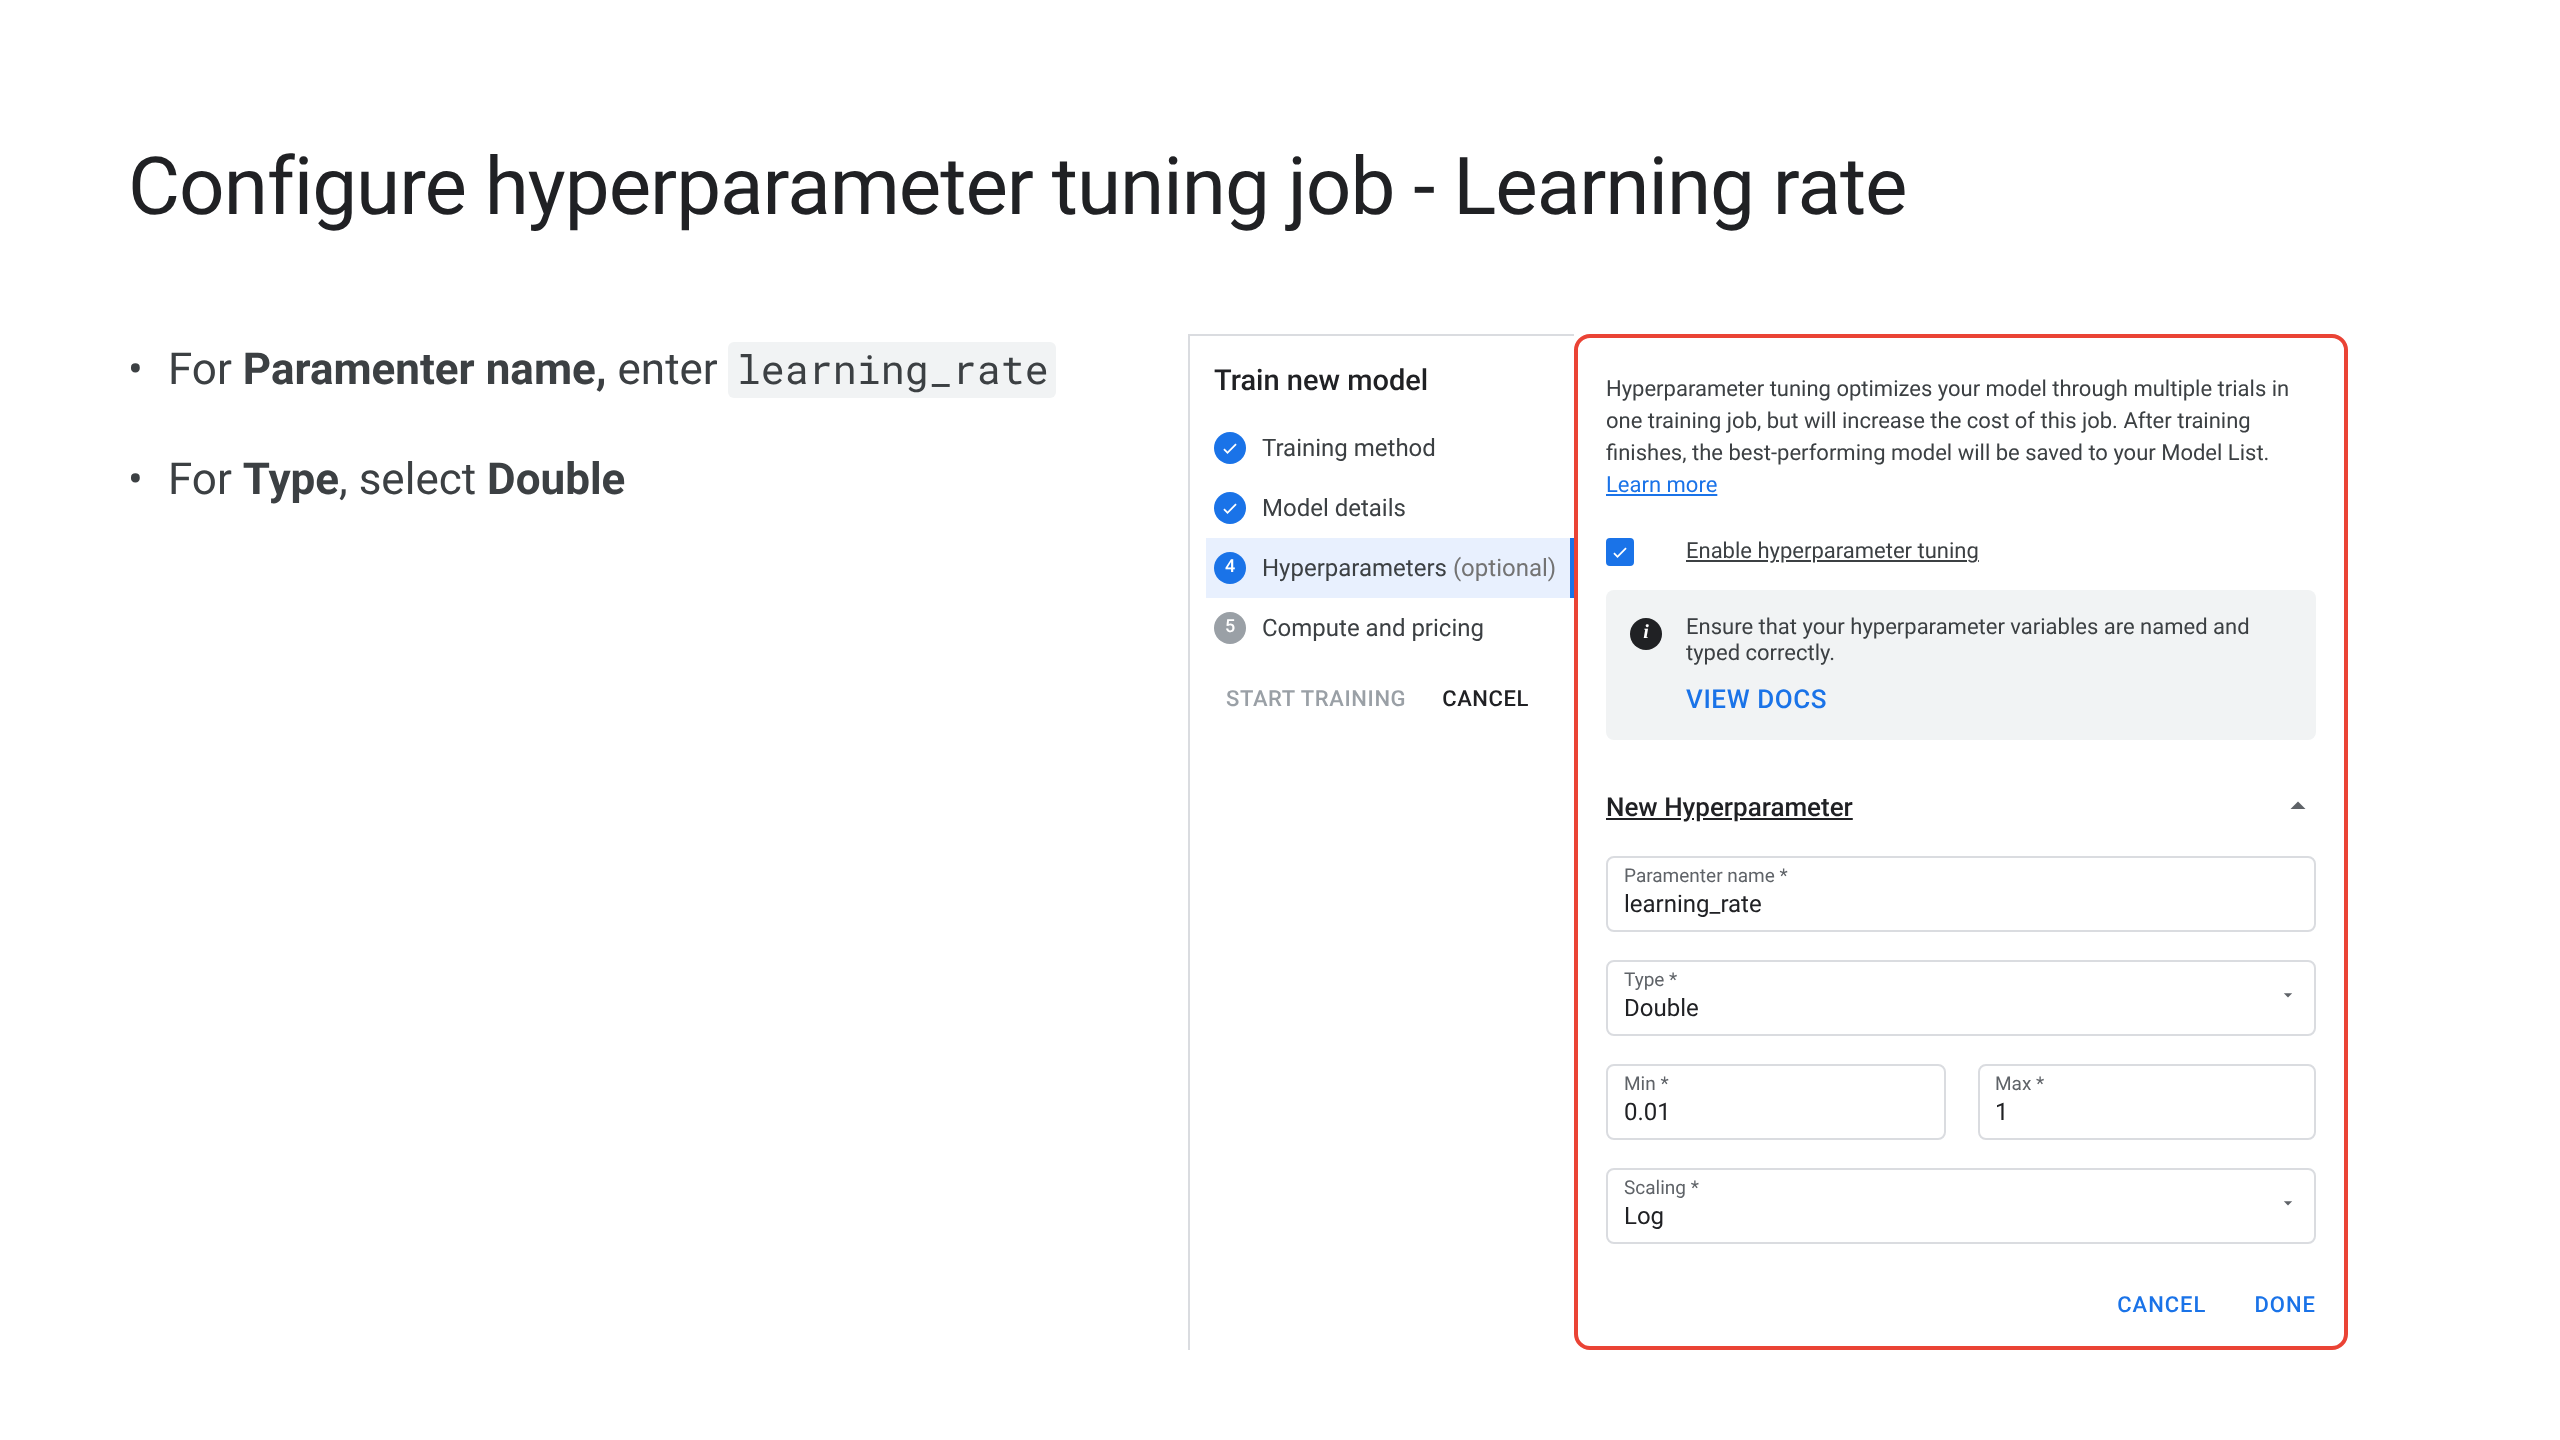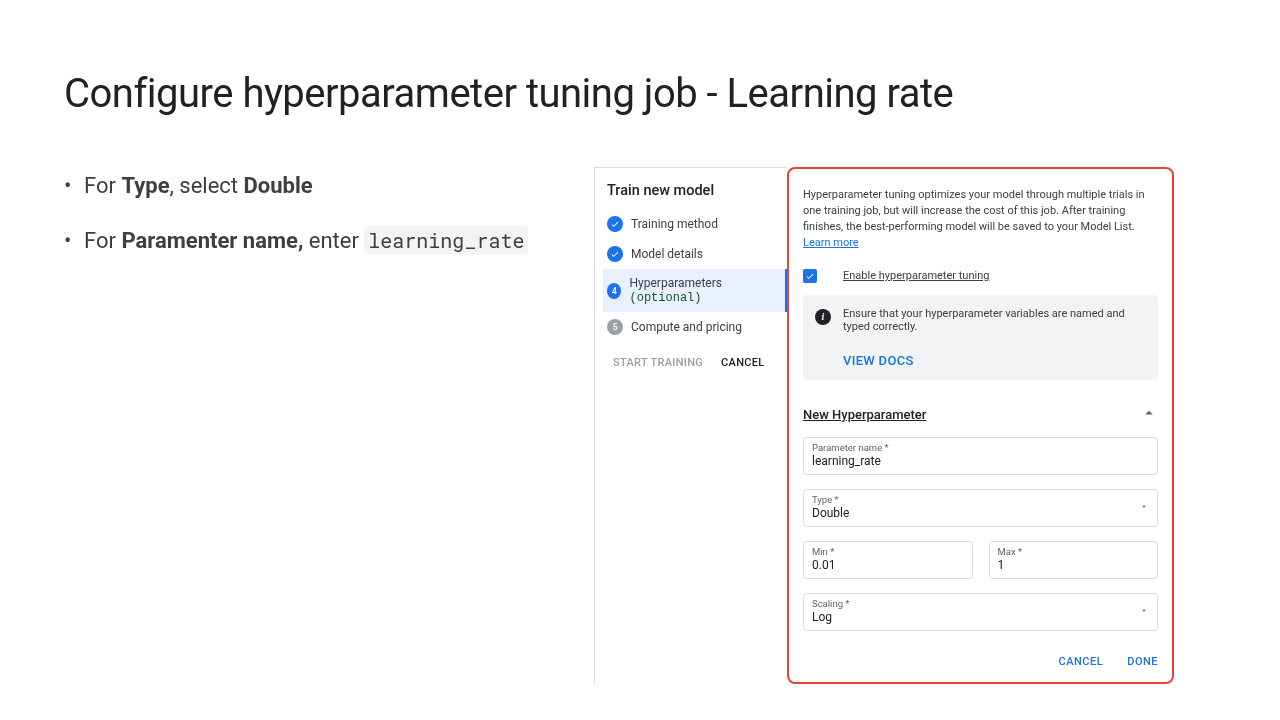--- a/index.html
+++ b/index.html
@@ -83,21 +83,21 @@
     background: #1a73e8;
     display: inline-flex;
     align-items: center;
     justify-content: center;
   }
   .step-circle svg { width: 10px; height: 10px; fill: #fff; }
   .step-circle.num {
     color: #fff; font-size: 9px; font-weight: 500;
   }
   .step-circle.pending { background: #9aa0a6; }
-  .step .optional { color: #14532d; font-family: Liberation Mono, monospace; }
+  .step .optional { color: #737373; }
   .stepper-actions {
     display: flex;
     gap: 18px;
     margin-top: 14px;
     padding-left: 10px;
     align-items: center;
   }
   .stepper-actions .btn {
     font-size: 11px;
     font-weight: 500;
@@ -146,21 +146,21 @@
     color: #fff;
     display: inline-flex;
     align-items: center; justify-content: center;
     font-family: Georgia, serif;
     font-style: italic;
     font-size: 10px;
     font-weight: 700;
     margin-top: 2px;
   }
   .info-content { flex:1; }
-  .info-content .msg { margin-bottom: 20px; }
+  .info-content .msg { margin-bottom: 10px; }
   .view-docs {
     color: #1a73e8;
     font-size: 13px;
     font-weight: 500;
     letter-spacing: 0.3px;
     cursor: pointer;
   }
   .hp-header {
     display: flex; justify-content: space-between; align-items: center;
     font-size: 13px; font-weight: 500; color: #202124;
@@ -203,24 +203,24 @@
 </head>
 <body>
 
 <div class="slide">
   <h1 class="title">Configure hyperparameter tuning job - Learning rate</h1>
 
   <div class="content">
     <div class="bullets">
       <ul>
         <li>
-          <span>For </span><span class="bold">Type</span><span>, select </span><span class="bold">Double</span>
+          <span>For </span><span class="bold">Paramenter name,</span><span> enter </span><span class="code">learning_rate</span>
         </li>
         <li>
-          <span>For </span><span class="bold">Paramenter name,</span><span> enter </span><span class="code">learning_rate</span>
+          <span>For </span><span class="bold">Type</span><span>, select </span><span class="bold">Double</span>
         </li>
       </ul>
     </div>
 
     <div class="screenshot-wrap">
       <div class="stepper">
         <div class="stepper-title">Train new model</div>
 
         <div class="step">
           <span class="step-circle">
@@ -277,21 +277,21 @@
         </div>
 
         <div class="hp-header">
           <span>New Hyperparameter</span>
           <span><svg viewBox="0 0 24 24">
                 <path d="M7 14l5-5 5 5z"></path>
               </svg></span>
         </div>
 
         <div class="field">
-          <div class="field-label">Parameter name *</div>
+          <div class="field-label">Paramenter name *</div>
           <div class="field-value">learning_rate</div>
         </div>
 
         <div class="field select">
           <div class="field-label">Type *</div>
           <div class="field-value">Double</div>
           <span class="caret"><svg viewBox="0 0 24 24">
                 <path d="M7 10l5 5 5-5z"></path>
               </svg></span>
         </div>

